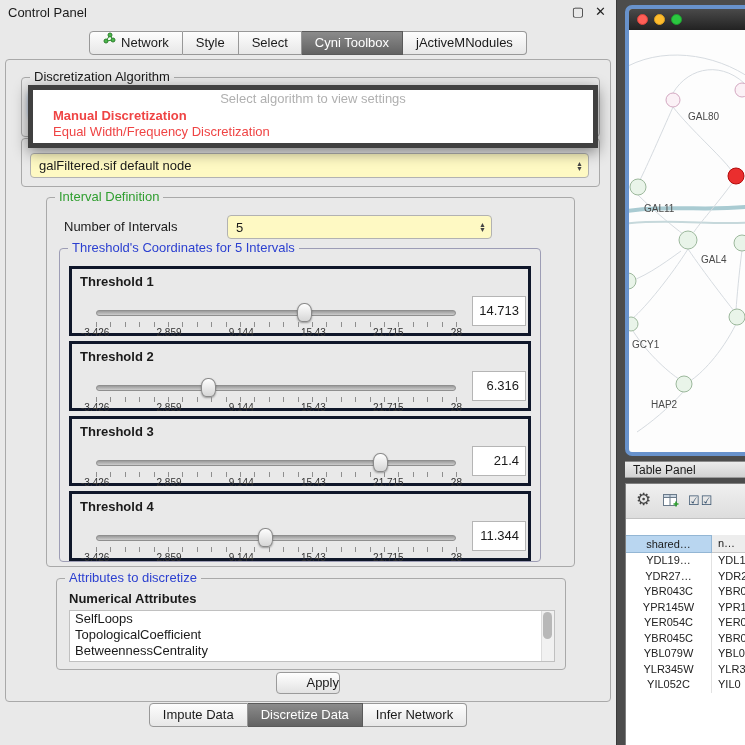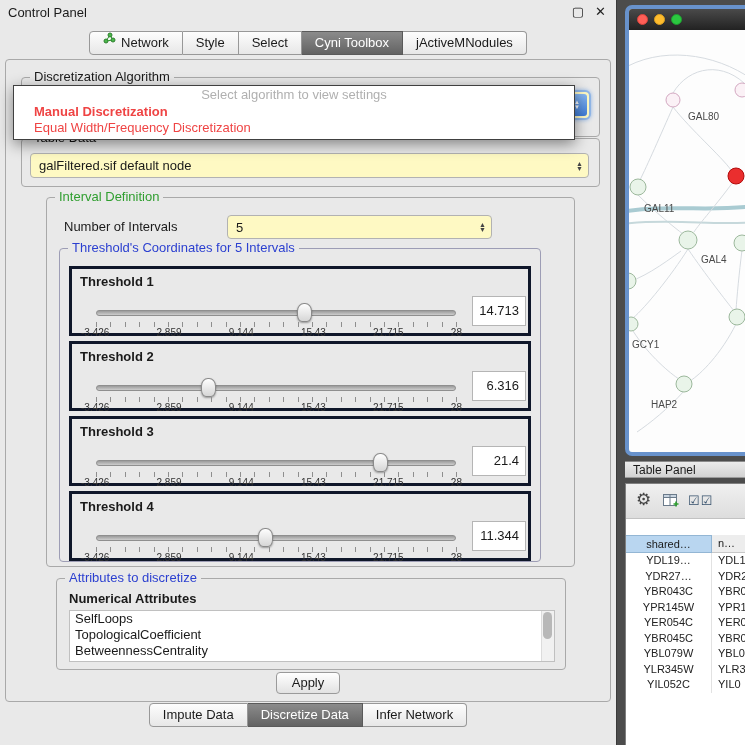--- a/index.html
+++ b/index.html
@@ -30,21 +30,21 @@
   .chip.blue{color:#2b3fd0}
 
   
   .algo-group{left:15px;top:17px;width:577px;height:58px}
   .combo{position:absolute;background:#fef9c3;border:1px solid #b2b2b2;border-radius:4px;font-size:13px;box-sizing:border-box}
   .combo .val{position:absolute;left:8px;top:0;bottom:0;display:flex;align-items:center;white-space:nowrap}
   .updown{position:absolute;right:5px;top:50%;transform:translateY(-50%);display:flex;flex-direction:column;align-items:center;font-size:7px;line-height:5px;color:#444}
   .combo-algo{left:23px;top:30px;width:562px;height:30px;border:2px solid #8fb5e6;border-radius:6px;box-shadow:0 0 4px #8fb5e6;z-index:2}
   .combo-cap{position:absolute;right:2px;top:2px;bottom:2px;width:20px;border-radius:3px;background:linear-gradient(#86b6f1,#3f7cd6);display:flex;flex-direction:column;align-items:center;justify-content:center;font-size:6px;line-height:5px;color:#fff}
 
-  .popup{position:absolute;left:7px;top:25px;width:560px;height:53px;background:#fff;border:1px solid #404040;
+  .popup{position:absolute;left:22px;top:25px;width:560px;height:53px;background:#fff;border:5px solid #404040;
          box-shadow:0 4px 14px rgba(0,0,0,.45);z-index:5;font-size:13px}
   .popup-ph{height:18px;line-height:18px;text-align:center;color:#b0b0b0}
   .popup-item{height:16px;line-height:16px;padding-left:20px;color:#ef4444}
   .popup-item.b{font-weight:bold}
 
   .td-group{left:15px;top:78px;width:577px;height:47px}
   .td-group .chip{color:#111}
   .combo-td{left:8px;top:14px;right:10px;height:25px}
 
   .iv-group{left:40px;top:137px;width:527px;height:368px}
@@ -66,21 +66,21 @@
             font-size:13px;line-height:28px;text-align:right;padding-right:6px;box-sizing:border-box}
 
   .attr-group{left:50px;top:518px;width:508px;height:90px}
   .attr-title{position:absolute;left:12px;top:12px;font-size:13px;font-weight:bold}
   .attr-list{position:absolute;left:12px;top:31px;width:486px;height:52px;background:#fff;border:1px solid #c0c0c0;overflow:hidden;box-sizing:border-box}
   .attr-item{font-size:13px;line-height:16px;padding-left:5px;white-space:nowrap}
   .vscroll{position:absolute;right:0;top:0;bottom:0;width:12px;background:#f1f1f1;border-left:1px solid #dcdcdc}
   .vthumb{position:absolute;left:1px;top:1px;width:9px;height:27px;background:#b8b8b8;border-radius:5px}
 
   .apply{position:absolute;top:612px;left:50%;transform:translateX(-50%);width:64px;height:22px;border:1px solid #9a9a9a;border-radius:4px;
-         background:linear-gradient(#ffffff,#e2e2e2);font-size:13px;text-align:center;line-height:20px;box-sizing:border-box}
+         background:linear-gradient(#ffffff,#e2e2e2);font-size:13px;text-align:right;line-height:20px;box-sizing:border-box}
 
   
   .net-win{position:absolute;left:625px;top:5px;width:150px;height:451px;border:4px solid #6892cc;border-radius:7px;
            background:#fdfdfd;box-sizing:border-box;overflow:hidden}
   .net-title{height:21px;background:linear-gradient(#4a4a4a,#222);position:relative}
   .tl{position:absolute;top:5px;width:11px;height:11px;border-radius:50%;box-sizing:border-box}
   .tl.r{left:8px;background:#ff5f57;border:1px solid #d8433c}
   .tl.y{left:25px;background:#febc2e;border:1px solid #d99e20}
   .tl.g{left:42px;background:#2bc840;border:1px solid #1f9e30}
   #netsvg{display:block}

